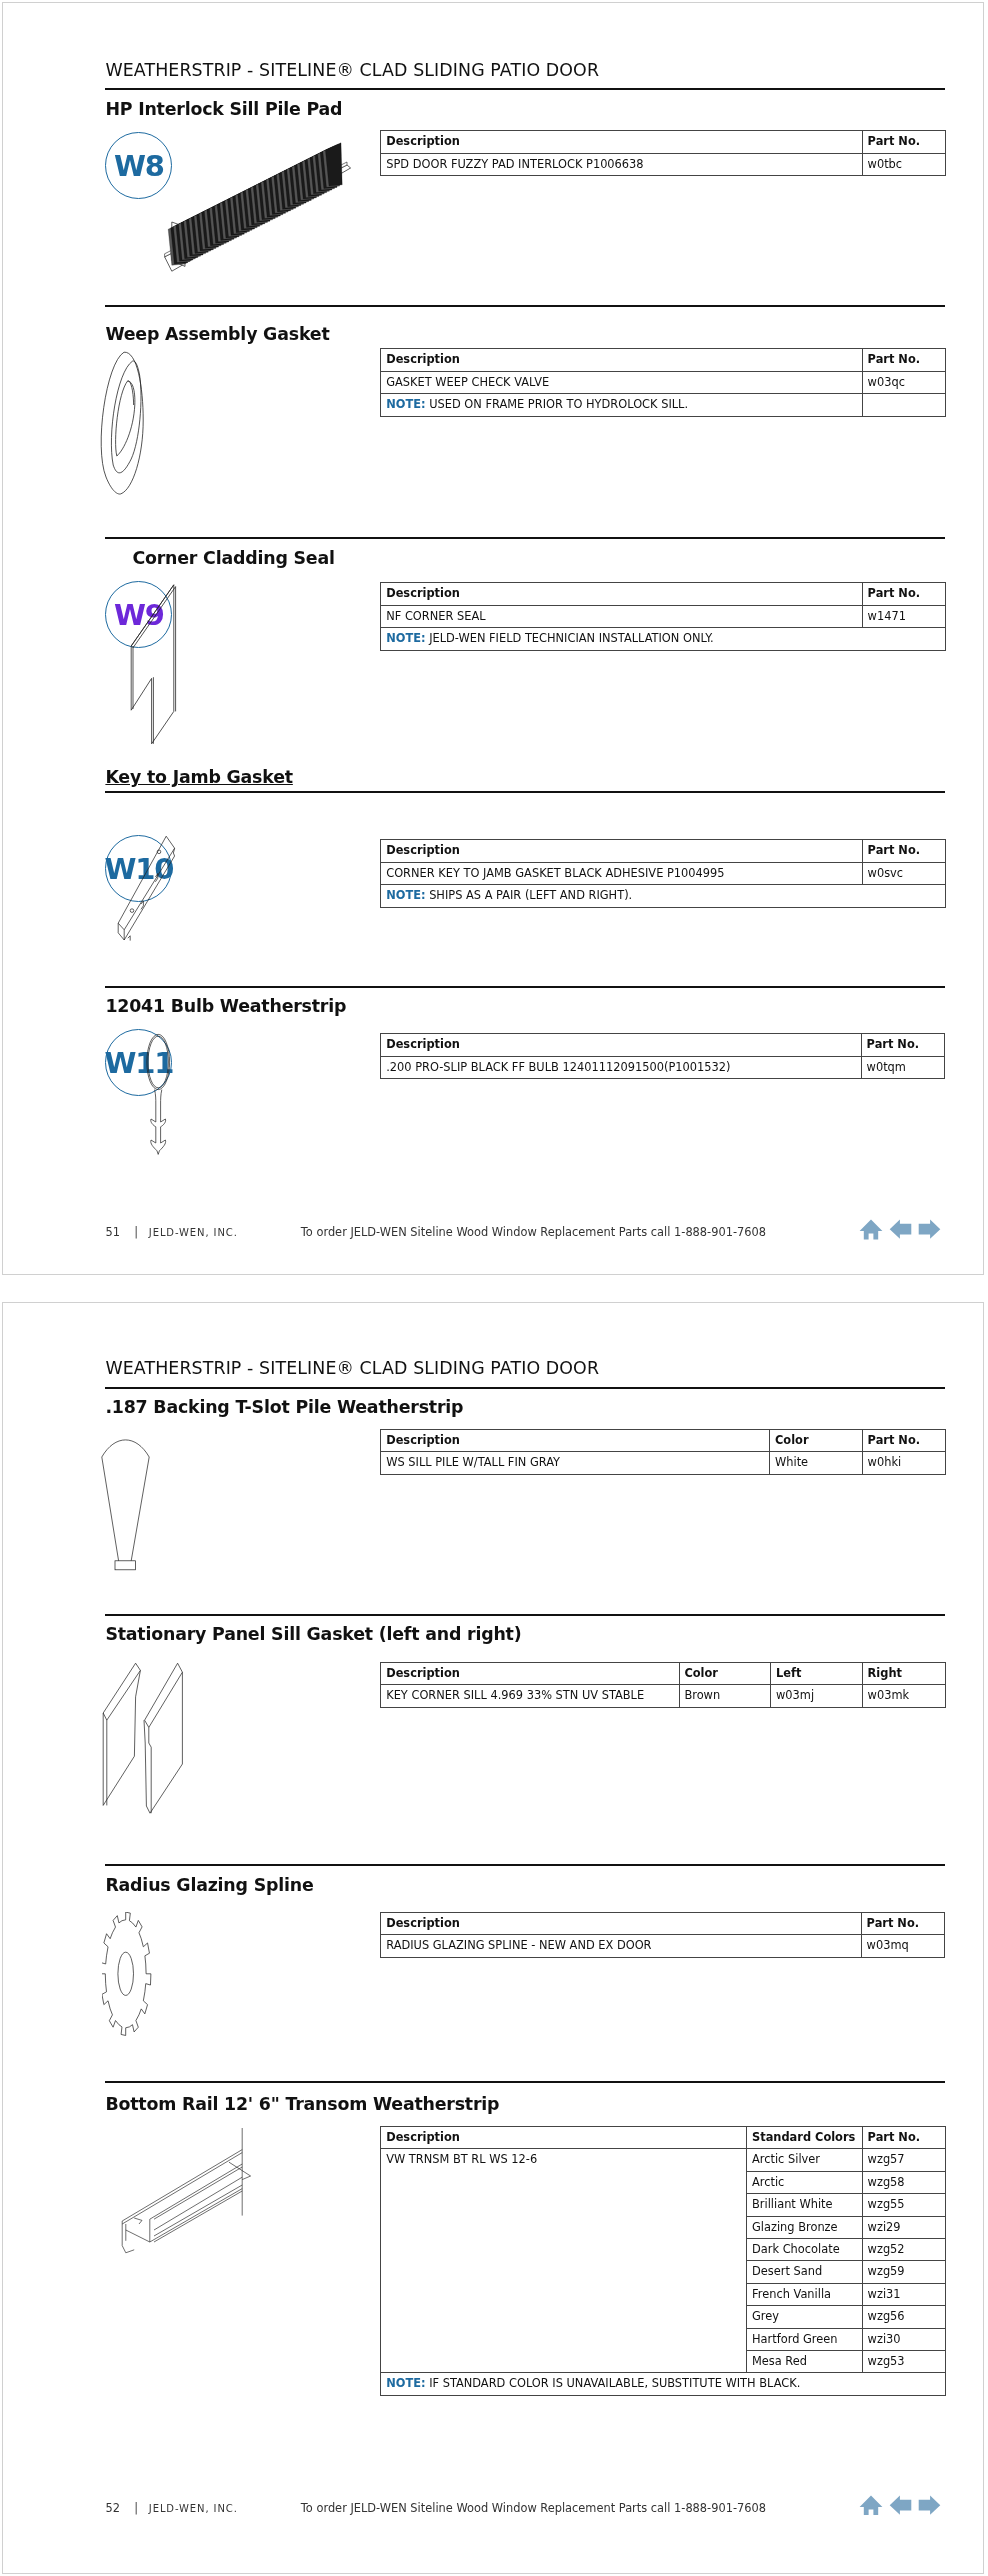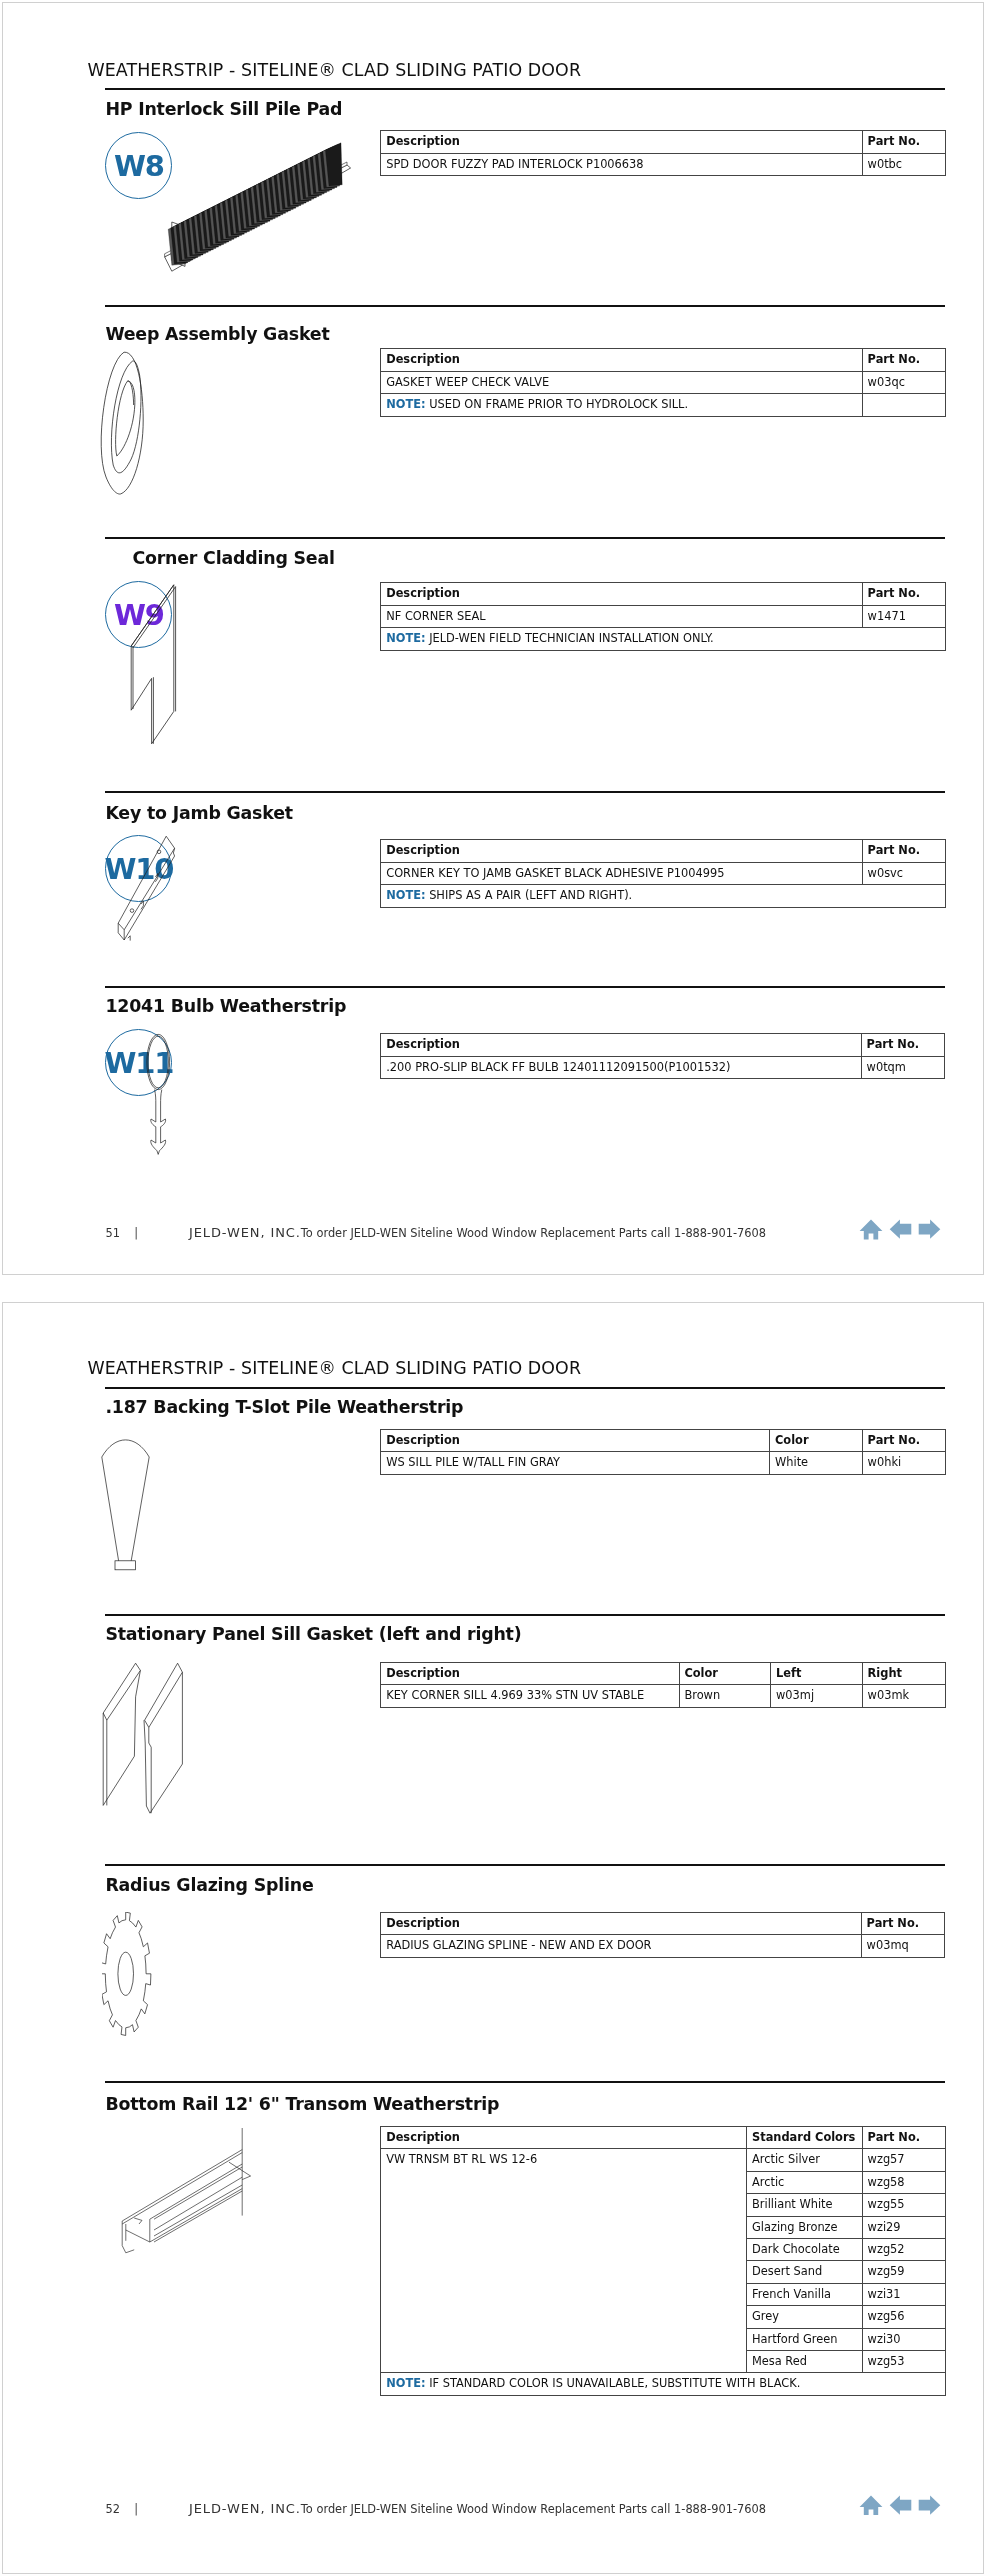--- a/index.html
+++ b/index.html
@@ -1,32 +1,32 @@
 <!DOCTYPE html>
 <html style="font-size:9.6px"><head>
 <meta charset="utf-8">
 <style>
   html, body { margin: 0; padding: 0; background: #ffffff; }
   body { width: 989px; height: 2576px; position: relative; font-family: "DejaVu Sans", sans-serif; color: #111; overflow: hidden; }
   .page { position: absolute; left: 2.4px; width: 982px; border: 1.2px solid #d0d0d0; background: #fff; box-sizing: border-box; }
   #page1 { top: 2.4px; height: 1273px; }
   #page2 { top: 1302px; height: 1272px; }
-  .doc-title { position: absolute; left: 84px; font-size: 17.4px; letter-spacing: 0.1px; font-weight: normal; white-space: nowrap; }
+  .doc-title { position: absolute; left: 102px; font-size: 17.4px; letter-spacing: 0.1px; font-weight: normal; white-space: nowrap; }
   .rule { position: absolute; left: 102px; width: 840px; height: 1.8px; background: #111; }
   .sec-title { position: absolute; left: 102px; font-size: 17.4px; font-weight: bold; white-space: nowrap; letter-spacing: -0.2px; }
   .badge { position: absolute; width: 67px; height: 67px; border: 1.8px solid #1d6aa0; border-radius: 50%; box-sizing: border-box; color: #1d6aa0; font-weight: bold; font-size: 29px; display: flex; align-items: center; justify-content: center; letter-spacing: -1.2px; }
   .illus { position: absolute; }
   table.parts { position: absolute; left: 377px; border-collapse: collapse; font-size: 11.4px; }
   table.parts th, table.parts td { border: 1.2px solid #444; text-align: left; vertical-align: top; padding: 3px 4.8px 2.4px 4.8px; height: 16px; font-weight: normal; white-space: nowrap; }
   table.parts th { font-weight: bold; }
   .note-label { color: #1d6aa0; font-weight: bold; }
   .footer { position: absolute; left: 102px; font-size: 11.4px; color: #333; white-space: nowrap; }
   .footer .pg { display: inline-block; width: 24px; }
   .footer .sep { display: inline-block; margin: 0 10.8px 0 4.8px; color: #444; }
-  .footer .company { font-size: 13px; letter-spacing: 0.9px; display: inline-block; width: 152px; text-align: right; }
+  .footer .company { font-size: 10px; letter-spacing: 0.9px; display: inline-block; width: 152px; }
   .nav { position: absolute; display: flex; gap: 6px; }
   .nav svg { display: block; cursor: pointer; }
 </style>
 </head>
 <body>
 
 <div class="page" id="page1">
   <div class="doc-title" style="top:57px;">WEATHERSTRIP - SITELINE® CLAD SLIDING PATIO DOOR</div>
   <div class="rule" style="top:85px;"></div>
 
@@ -168,21 +168,21 @@
       <td>w1471</td>
     </tr>
     <tr>
       <td colspan="2"><span class="note-label" style="color: rgb(29, 106, 160);">NOTE:</span> <span>JELD-WEN FIELD TECHNICIAN INSTALLATION ONLY.</span></td>
     </tr>
   </tbody>
     </table>
 
   <div class="rule" style="top:788px;"></div>
 
-  <div class="sec-title" style="top:800px;">Key to Jamb Gasket</div>
+  <div class="sec-title" style="top:764px;text-decoration:underline;">Key to Jamb Gasket</div>
   <div class="badge" style="left: 102px; top: 832px; color: rgb(29, 106, 160); border-color: rgb(29, 106, 160);">W10</div>
   <svg class="illus" style="left:114px;top:832px;" width="72" height="114" viewBox="0 0 120 190">
     <g fill="none" stroke="#222" stroke-width="1.2">
       <polygon points="2,147 82,2 96,22 94,30 96,35 12,175 2,163"></polygon>
       <polyline points="2,147 12,158 96,22"></polyline>
       <polyline points="12,158 12,175"></polyline>
       <circle cx="70" cy="28" r="3"></circle>
       <circle cx="25" cy="126" r="3"></circle>
       <path d="M64,70 L68,64 L68,72 L64,78"></path>
       <path d="M40,115 L44,110 L44,118 L40,124"></path>

